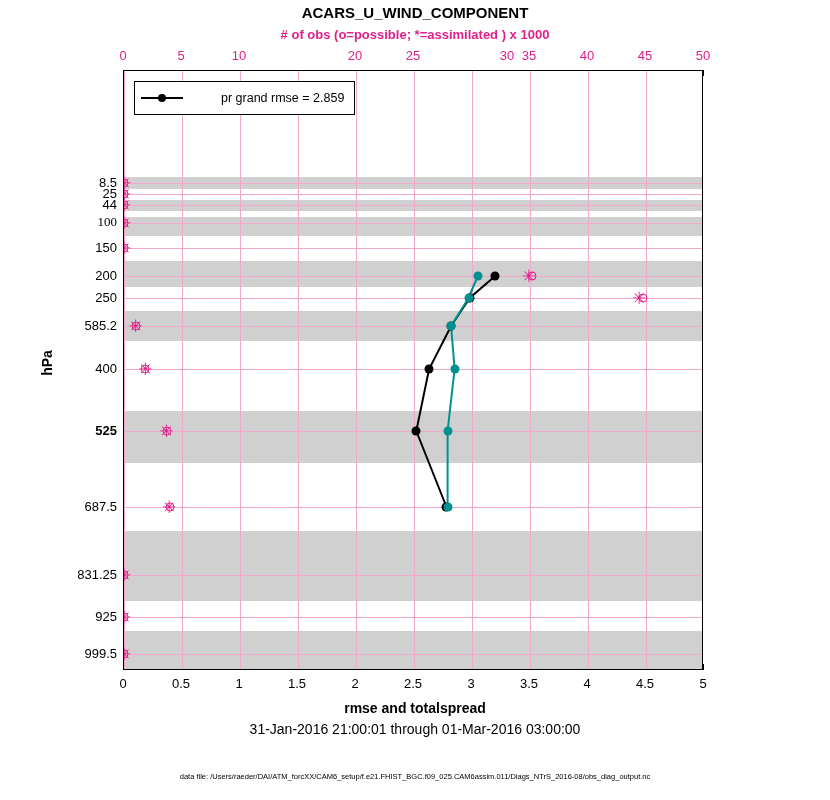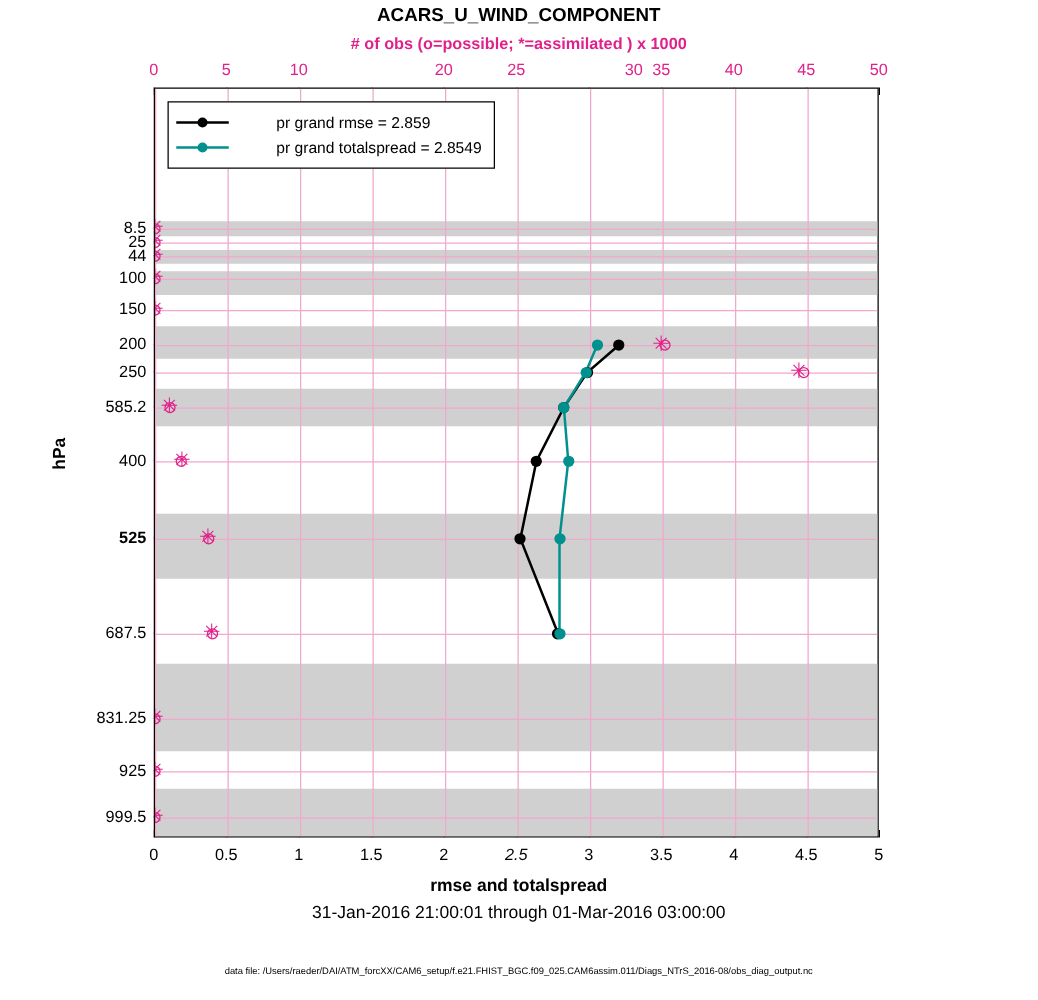--- a/index.html
+++ b/index.html
@@ -231,41 +231,41 @@
     <div class="tick-bottom" style="left: 123px; top: 676px;">0</div>
     <div class="tickmark-bottom" style="left: 123px; top: 664px;"></div>
     <div class="tick-bottom" style="left: 181px; top: 676px;">0.5</div>
     <div class="tickmark-bottom" style="left: 181px; top: 664px;"></div>
     <div class="tick-bottom" style="left: 239px; top: 676px;">1</div>
     <div class="tickmark-bottom" style="left: 239px; top: 664px;"></div>
     <div class="tick-bottom" style="left: 297px; top: 676px;">1.5</div>
     <div class="tickmark-bottom" style="left: 297px; top: 664px;"></div>
     <div class="tick-bottom" style="left: 355px; top: 676px;">2</div>
     <div class="tickmark-bottom" style="left: 355px; top: 664px;"></div>
-    <div class="tick-bottom" style="left: 413px; top: 676px; font-style: italic;">2.5</div>
+    <div class="tick-bottom" style="left: 413px; top: 676px;">2.5</div>
     <div class="tickmark-bottom" style="left: 413px; top: 664px;"></div>
     <div class="tick-bottom" style="left: 471px; top: 676px;">3</div>
     <div class="tickmark-bottom" style="left: 471px; top: 664px;"></div>
     <div class="tick-bottom" style="left: 529px; top: 676px;">3.5</div>
     <div class="tickmark-bottom" style="left: 529px; top: 664px;"></div>
     <div class="tick-bottom" style="left: 587px; top: 676px;">4</div>
     <div class="tickmark-bottom" style="left: 587px; top: 664px;"></div>
     <div class="tick-bottom" style="left: 645px; top: 676px;">4.5</div>
     <div class="tickmark-bottom" style="left: 645px; top: 664px;"></div>
     <div class="tick-bottom" style="left: 703px; top: 676px;">5</div>
     <div class="tickmark-bottom" style="left: 703px; top: 664px;"></div>
   </div>
 <div id="left-ticks">
     <div class="tick-left" style="left: 51px; width: 66px; top: 182px;">8.5</div>
     <div class="tickmark-left" style="left: 123px; top: 182px;"></div>
     <div class="tick-left" style="left: 51px; width: 66px; top: 193px;">25</div>
     <div class="tickmark-left" style="left: 123px; top: 193px;"></div>
     <div class="tick-left" style="left: 51px; width: 66px; top: 204px;">44</div>
     <div class="tickmark-left" style="left: 123px; top: 204px;"></div>
-    <div class="tick-left" style="left: 51px; width: 66px; top: 222px;">100</div>
+    <div class="tick-left" style="left: 51px; width: 66px; top: 222px; font-family: Liberation Serif, serif;">100</div>
     <div class="tickmark-left" style="left: 123px; top: 222px;"></div>
     <div class="tick-left" style="left: 51px; width: 66px; top: 247px;">150</div>
     <div class="tickmark-left" style="left: 123px; top: 247px;"></div>
     <div class="tick-left" style="left: 51px; width: 66px; top: 275px;">200</div>
     <div class="tickmark-left" style="left: 123px; top: 275px;"></div>
     <div class="tick-left" style="left: 51px; width: 66px; top: 297px;">250</div>
     <div class="tickmark-left" style="left: 123px; top: 297px;"></div>
     <div class="tick-left" style="left: 51px; width: 66px; top: 325px;">585.2</div>
     <div class="tickmark-left" style="left: 123px; top: 325px;"></div>
     <div class="tick-left" style="left: 51px; width: 66px; top: 368px;">400</div>
@@ -370,24 +370,18 @@
       <div class="obs-star" style="left: 0px; top: 583px;">✳</div>
     </div>
 
   <div class="legend">
     <div class="legend-row">
       <span class="legend-line" style="background:#000000;">
           <span class="dot" style="background:#000000;"></span>
         </span>
       <span class="legend-text">pr grand rmse = 2.859</span>
     </div>
-    <div class="legend-row">
-      <span class="legend-line" style="background:#00918f;">
-          <span class="dot" style="background:#00918f;"></span>
-        </span>
-      <span class="legend-text">pr grand totalspread = 2.8549</span>
-    </div>
   </div>
 </div>
 
 <div class="xlabel">rmse and totalspread</div>
 <div class="date-range">31-Jan-2016 21:00:01 through 01-Mar-2016 03:00:00</div>
 <div class="datafile">data file: /Users/raeder/DAI/ATM_forcXX/CAM6_setup/f.e21.FHIST_BGC.f09_025.CAM6assim.011/Diags_NTrS_2016-08/obs_diag_output.nc</div>
 
 </body></html>

